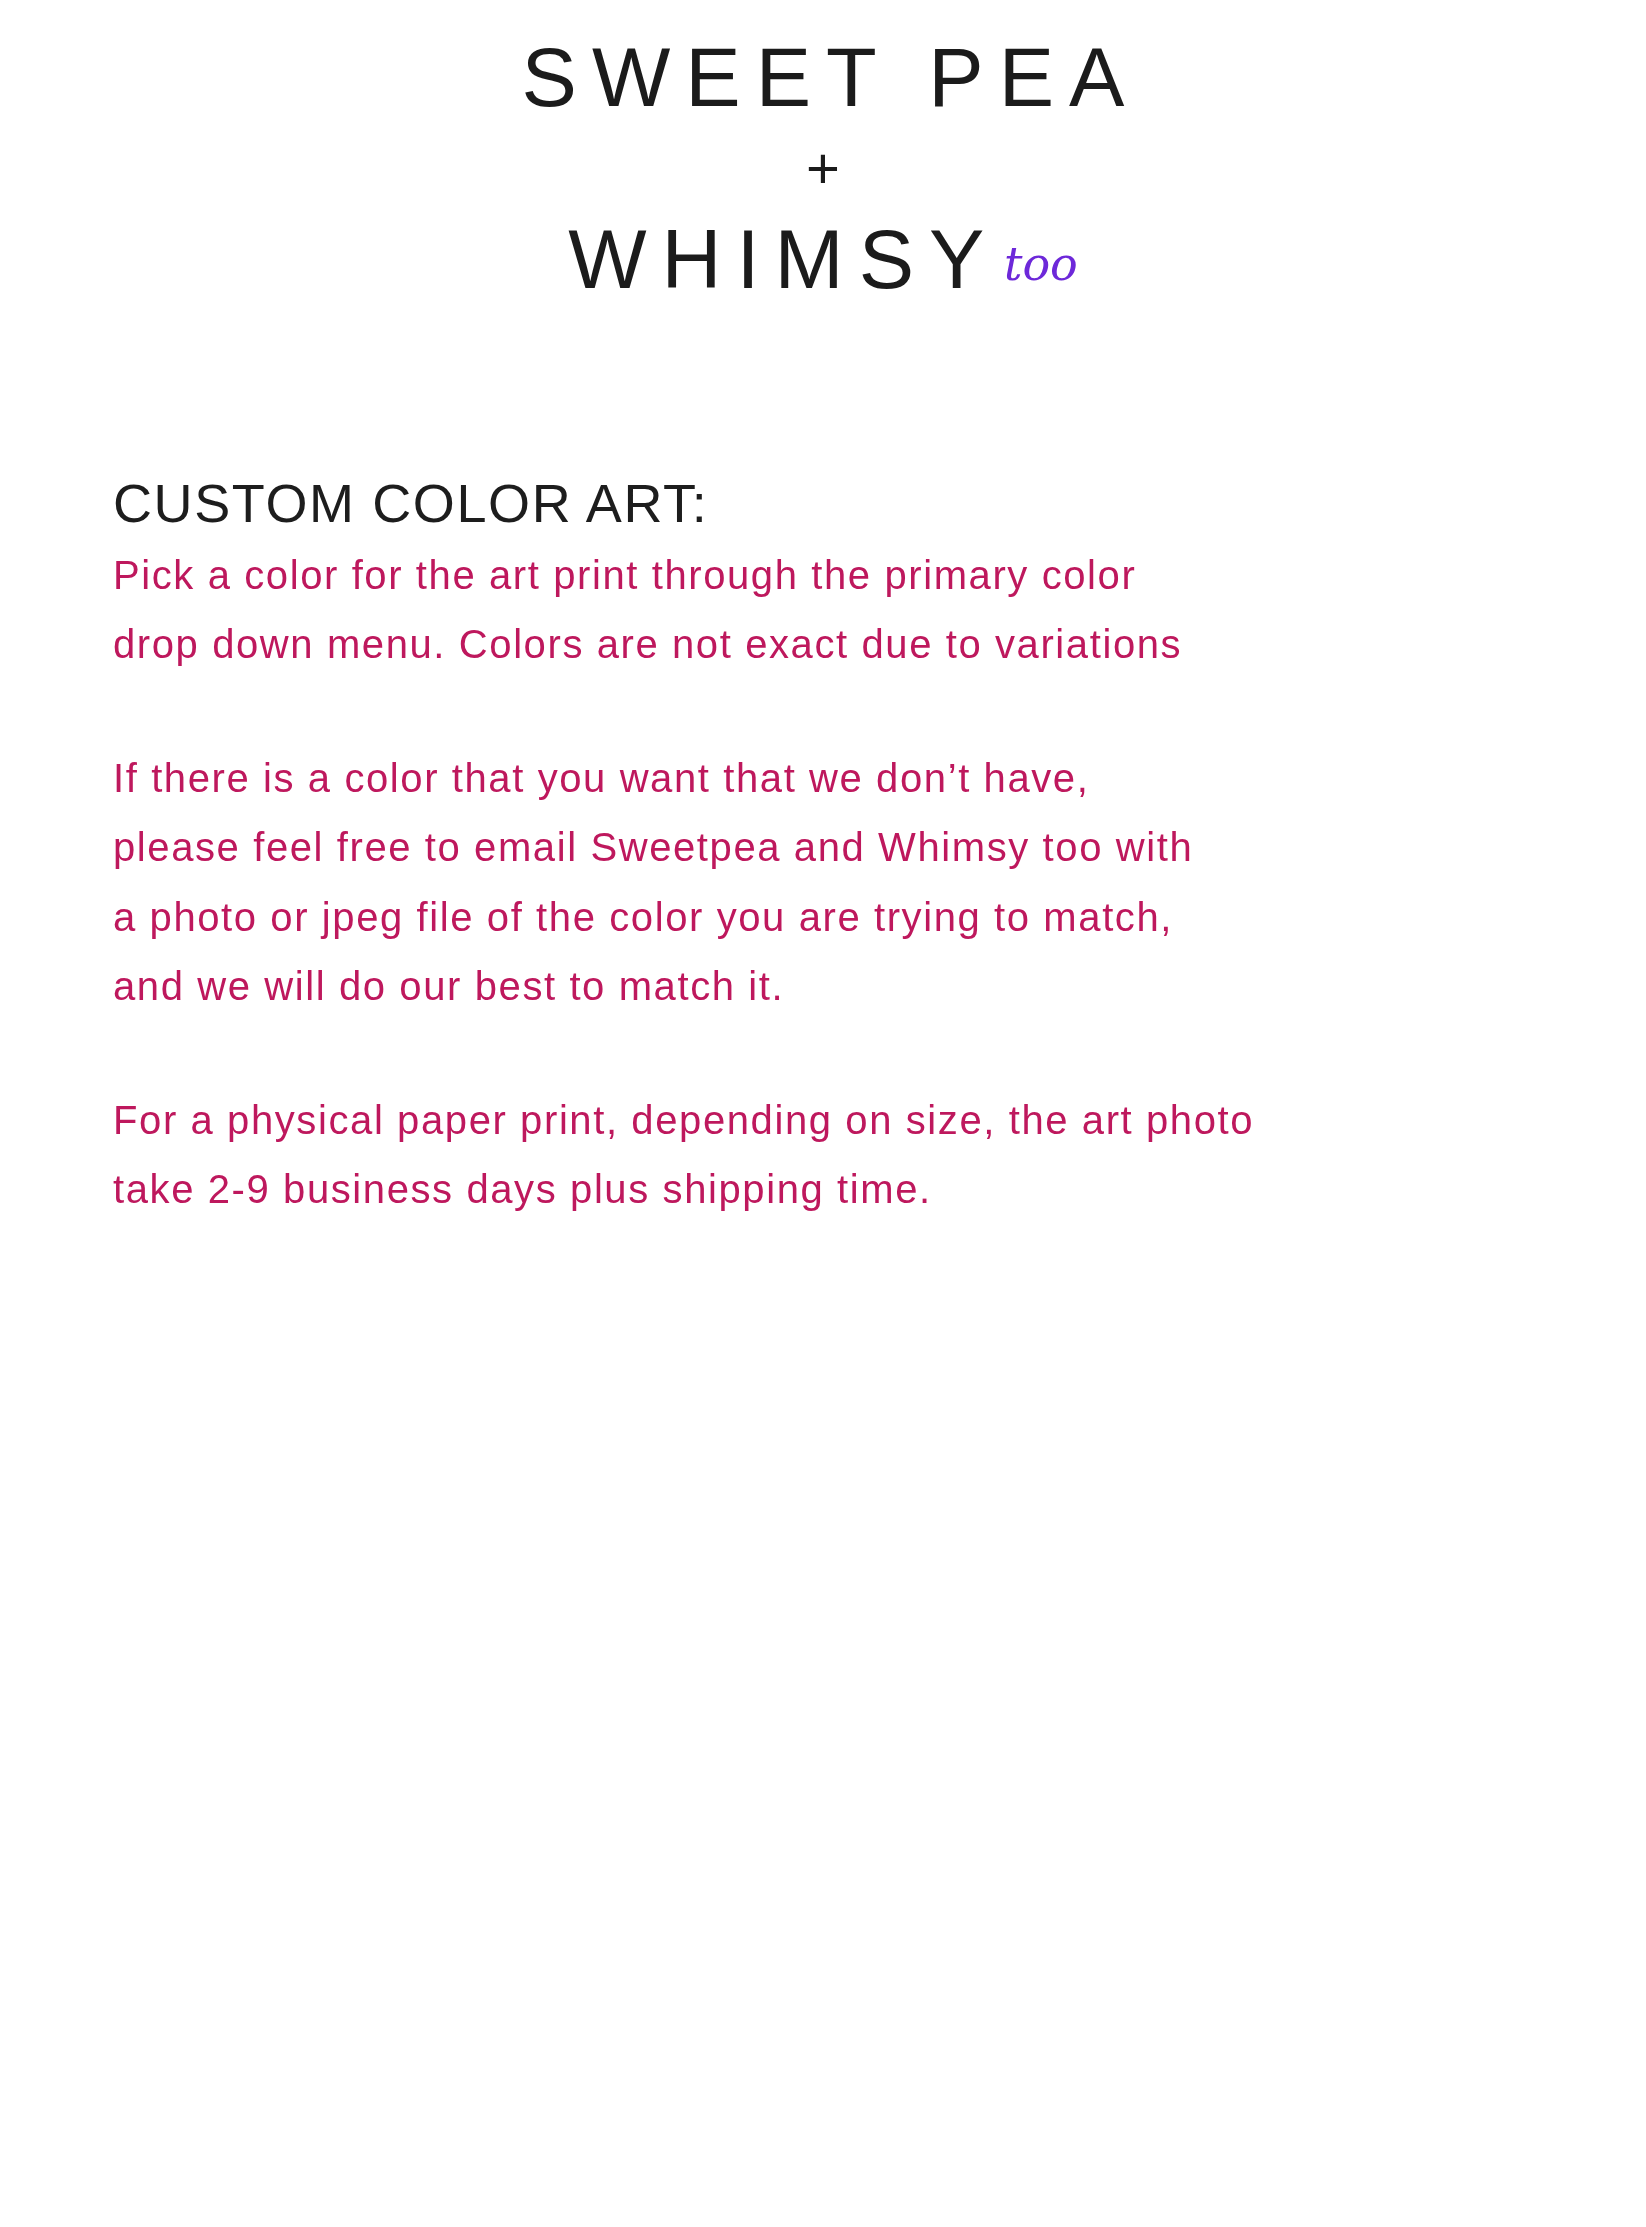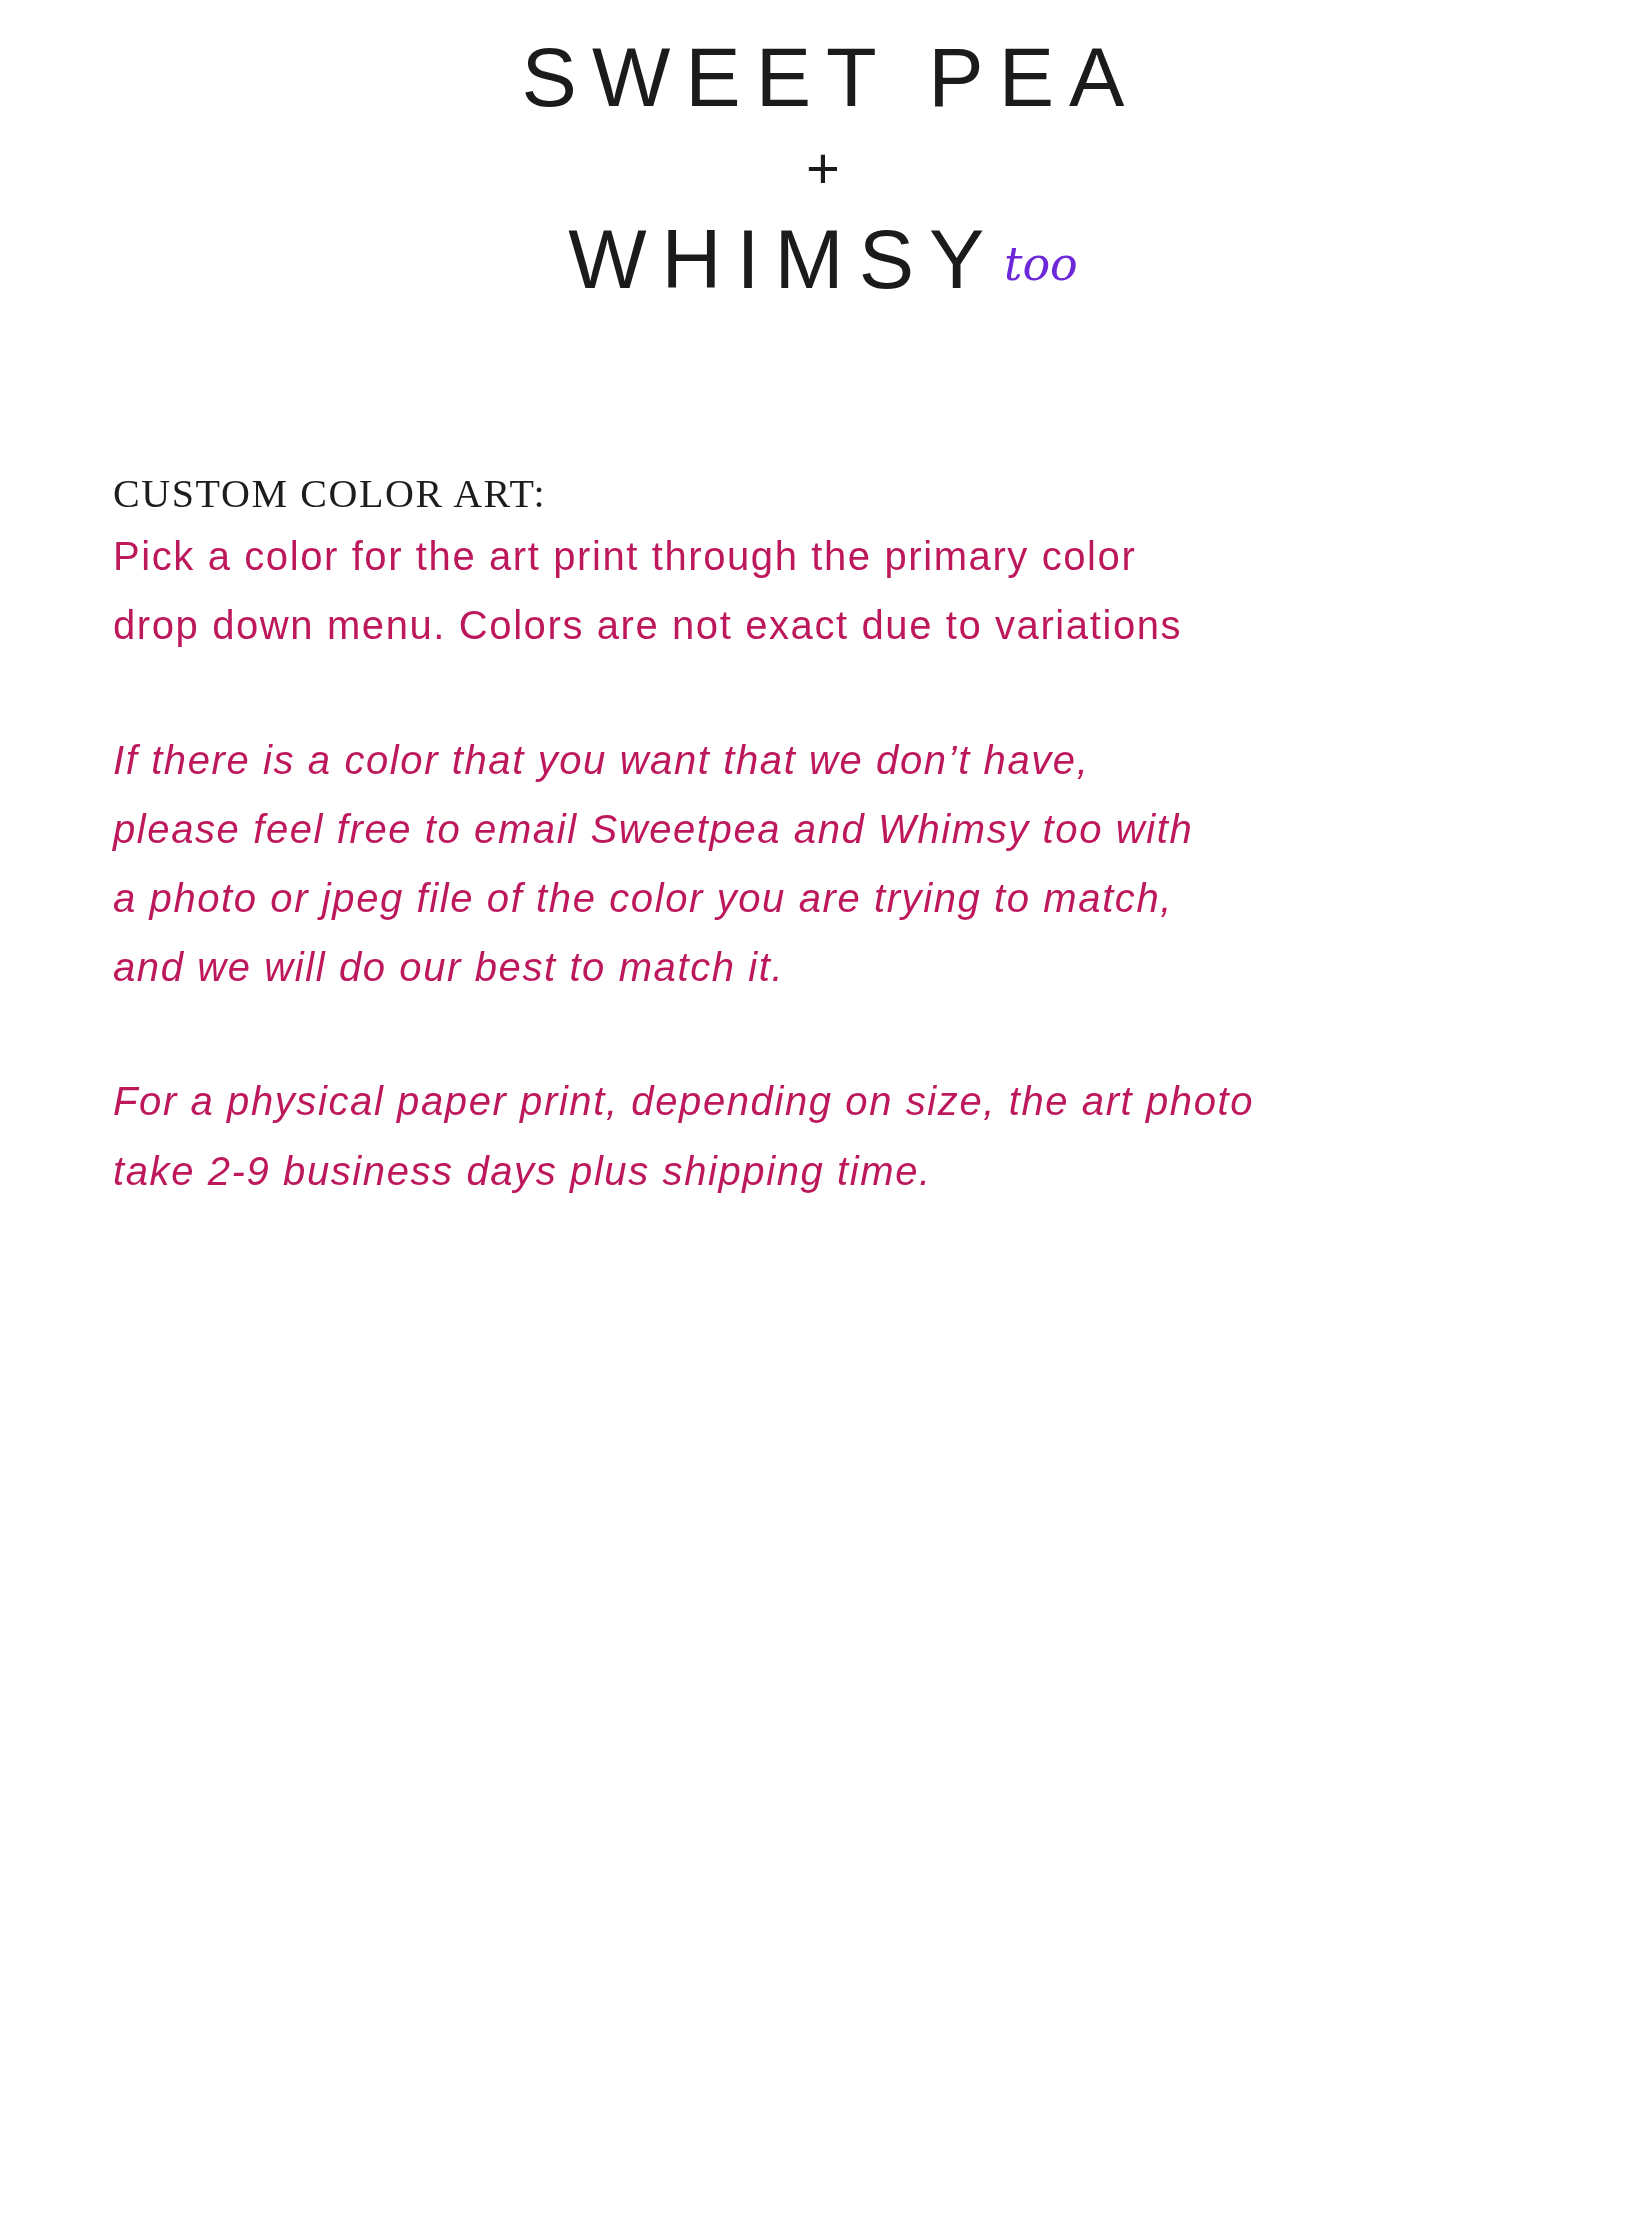--- a/index.html
+++ b/index.html
@@ -79,43 +79,42 @@
 
   
   .body-copy {
     position: absolute;
     left: 113px;
     top: 468px;
     width: 1426px;
   }
 
   .heading {
-    font-family: Liberation Serif, serif;
+    font-family: Liberation Sans, sans-serif;
     font-weight: 300;
-    font-size: 40px;
+    font-size: 54px;
     letter-spacing: 1.6px;
     line-height: 1.32;
     color: #1d1d1d;
     margin: 0 0 1.5px 0;
   }
 
   .para {
     font-family: "Liberation Sans", sans-serif;
     font-weight: 300;
     font-size: 40px;
     letter-spacing: 1.6px;
     line-height: 1.73;
     color: #be185d;
     margin: 0;
     max-width: 1455px;
   }
 
   .para + .para {
     margin-top: 65px;
-    font-style: italic;
   }
 
   .para .line {
     display: block;
     white-space: nowrap;
   }
 </style>
 </head>
 <body>
 

